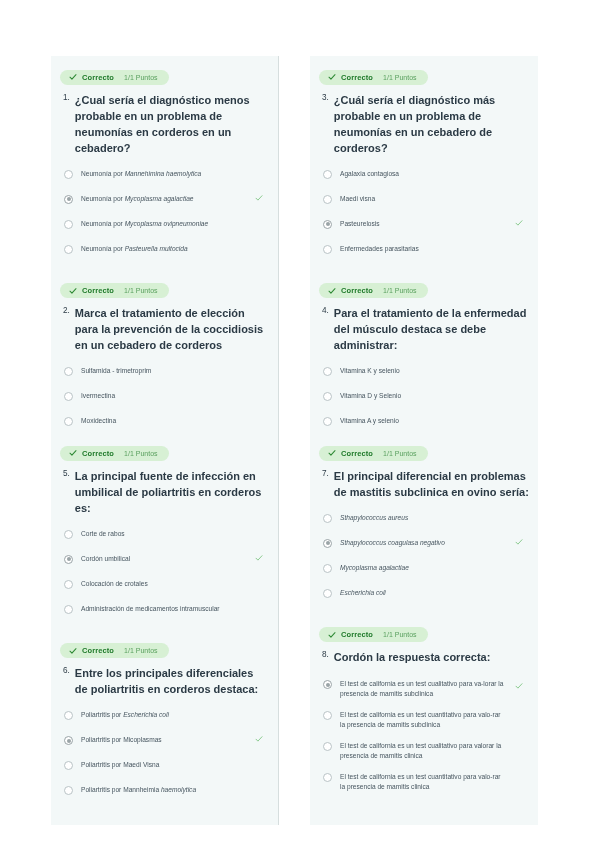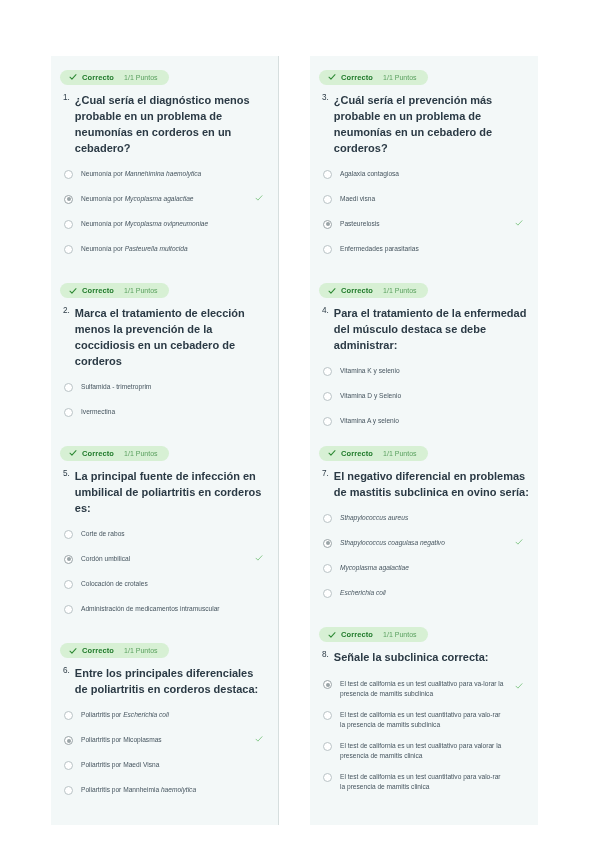--- a/index.html
+++ b/index.html
@@ -195,21 +195,21 @@
         <div class="question-block"><div class="score-pill">
             <span class="pill-check">
               <svg width="8" height="8" viewBox="0 0 12 12" fill="none">
                 <path d="M1.5 6.3 L4.4 9.2 L10.5 2.6" stroke="#2f8a35" stroke-width="1.6" stroke-linecap="round" stroke-linejoin="round"></path>
               </svg>
             </span>
             <span class="pill-label">Correcto</span>
             <span class="pill-points">1/1 Puntos</span>
           </div><div class="q-row">
             <span class="q-num">2.</span>
-            <span class="q-text">Marca el tratamiento de elección menos la prevención de la coccidiosis en un cebadero de corderos</span>
+            <span class="q-text">Marca el tratamiento de elección para la prevención de la coccidiosis en un cebadero de corderos</span>
           </div><ul class="options">
             <li class="option">
               <span class="radio"></span>
               <span class="opt-text">Sulfamida - trimetroprim</span>
             </li>
             <li class="option">
               <span class="radio"></span>
               <span class="opt-text">Ivermectina</span>
             </li>
             <li class="option">
@@ -231,21 +231,21 @@
         <div class="question-block"><div class="score-pill">
             <span class="pill-check">
               <svg width="8" height="8" viewBox="0 0 12 12" fill="none">
                 <path d="M1.5 6.3 L4.4 9.2 L10.5 2.6" stroke="#2f8a35" stroke-width="1.6" stroke-linecap="round" stroke-linejoin="round"></path>
               </svg>
             </span>
             <span class="pill-label">Correcto</span>
             <span class="pill-points">1/1 Puntos</span>
           </div><div class="q-row">
             <span class="q-num">3.</span>
-            <span class="q-text">¿Cuál sería el prevención más probable en un problema de neumonías en un cebadero de corderos?</span>
+            <span class="q-text">¿Cuál sería el diagnóstico más probable en un problema de neumonías en un cebadero de corderos?</span>
           </div><ul class="options">
             <li class="option">
               <span class="radio"></span>
               <span class="opt-text">Agalaxia contagiosa</span>
             </li>
             <li class="option">
               <span class="radio"></span>
               <span class="opt-text">Maedi visna</span>
             </li>
             <li class="option">
@@ -373,21 +373,21 @@
         <div class="question-block"><div class="score-pill">
             <span class="pill-check">
               <svg width="8" height="8" viewBox="0 0 12 12" fill="none">
                 <path d="M1.5 6.3 L4.4 9.2 L10.5 2.6" stroke="#2f8a35" stroke-width="1.6" stroke-linecap="round" stroke-linejoin="round"></path>
               </svg>
             </span>
             <span class="pill-label">Correcto</span>
             <span class="pill-points">1/1 Puntos</span>
           </div><div class="q-row">
             <span class="q-num">7.</span>
-            <span class="q-text">El negativo diferencial en problemas de mastitis subclinica en ovino sería:</span>
+            <span class="q-text">El principal diferencial en problemas de mastitis subclinica en ovino sería:</span>
           </div><ul class="options">
             <li class="option">
               <span class="radio"></span>
               <span class="opt-text"><span class="it">Sthapylococcus aureus</span></span>
             </li>
             <li class="option">
               <span class="radio selected"></span>
               <span class="opt-text"><span class="it">Sthapylococcus coagulasa negativo</span></span>
               <span class="opt-check">
                 <svg width="8" height="8" viewBox="0 0 12 12" fill="none">
@@ -407,21 +407,21 @@
         <div class="question-block"><div class="score-pill">
             <span class="pill-check">
               <svg width="8" height="8" viewBox="0 0 12 12" fill="none">
                 <path d="M1.5 6.3 L4.4 9.2 L10.5 2.6" stroke="#2f8a35" stroke-width="1.6" stroke-linecap="round" stroke-linejoin="round"></path>
               </svg>
             </span>
             <span class="pill-label">Correcto</span>
             <span class="pill-points">1/1 Puntos</span>
           </div><div class="q-row">
             <span class="q-num">8.</span>
-            <span class="q-text">Señale la subclinica correcta:</span>
+            <span class="q-text">Cordón la respuesta correcta:</span>
           </div><ul class="options">
             <li class="option tall">
               <span class="radio selected"></span>
               <span class="opt-text">El test de california es un test cualitativo para va-lorar la presencia de mamitis subclinica</span>
               <span class="opt-check mid">
                 <svg width="8" height="8" viewBox="0 0 12 12" fill="none">
                   <path d="M1.5 6.3 L4.4 9.2 L10.5 2.6" stroke="#7cc47f" stroke-width="1.3" stroke-linecap="round" stroke-linejoin="round"></path>
                 </svg>
               </span>
             </li>

